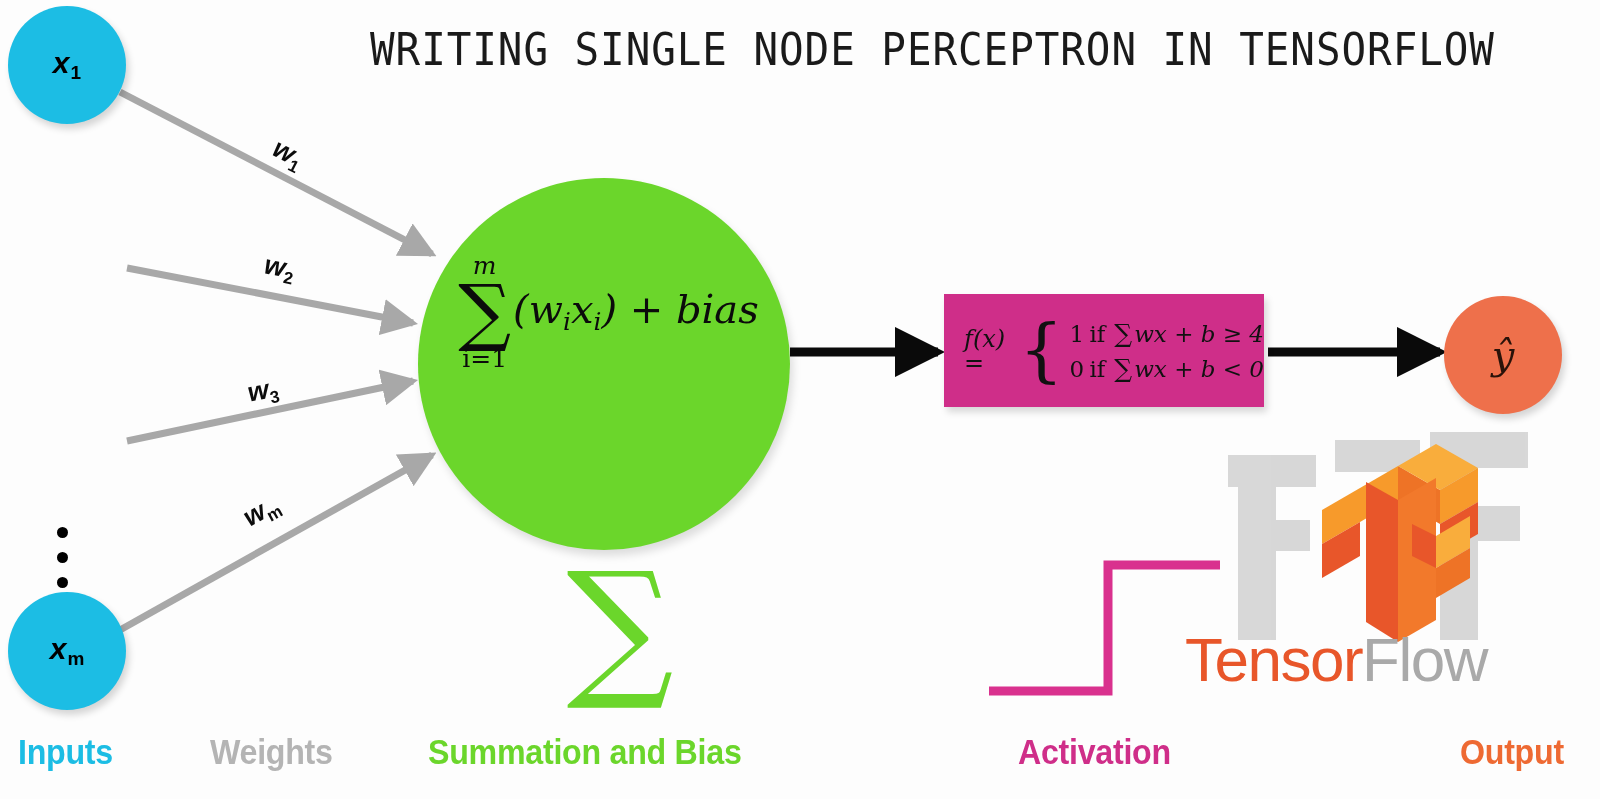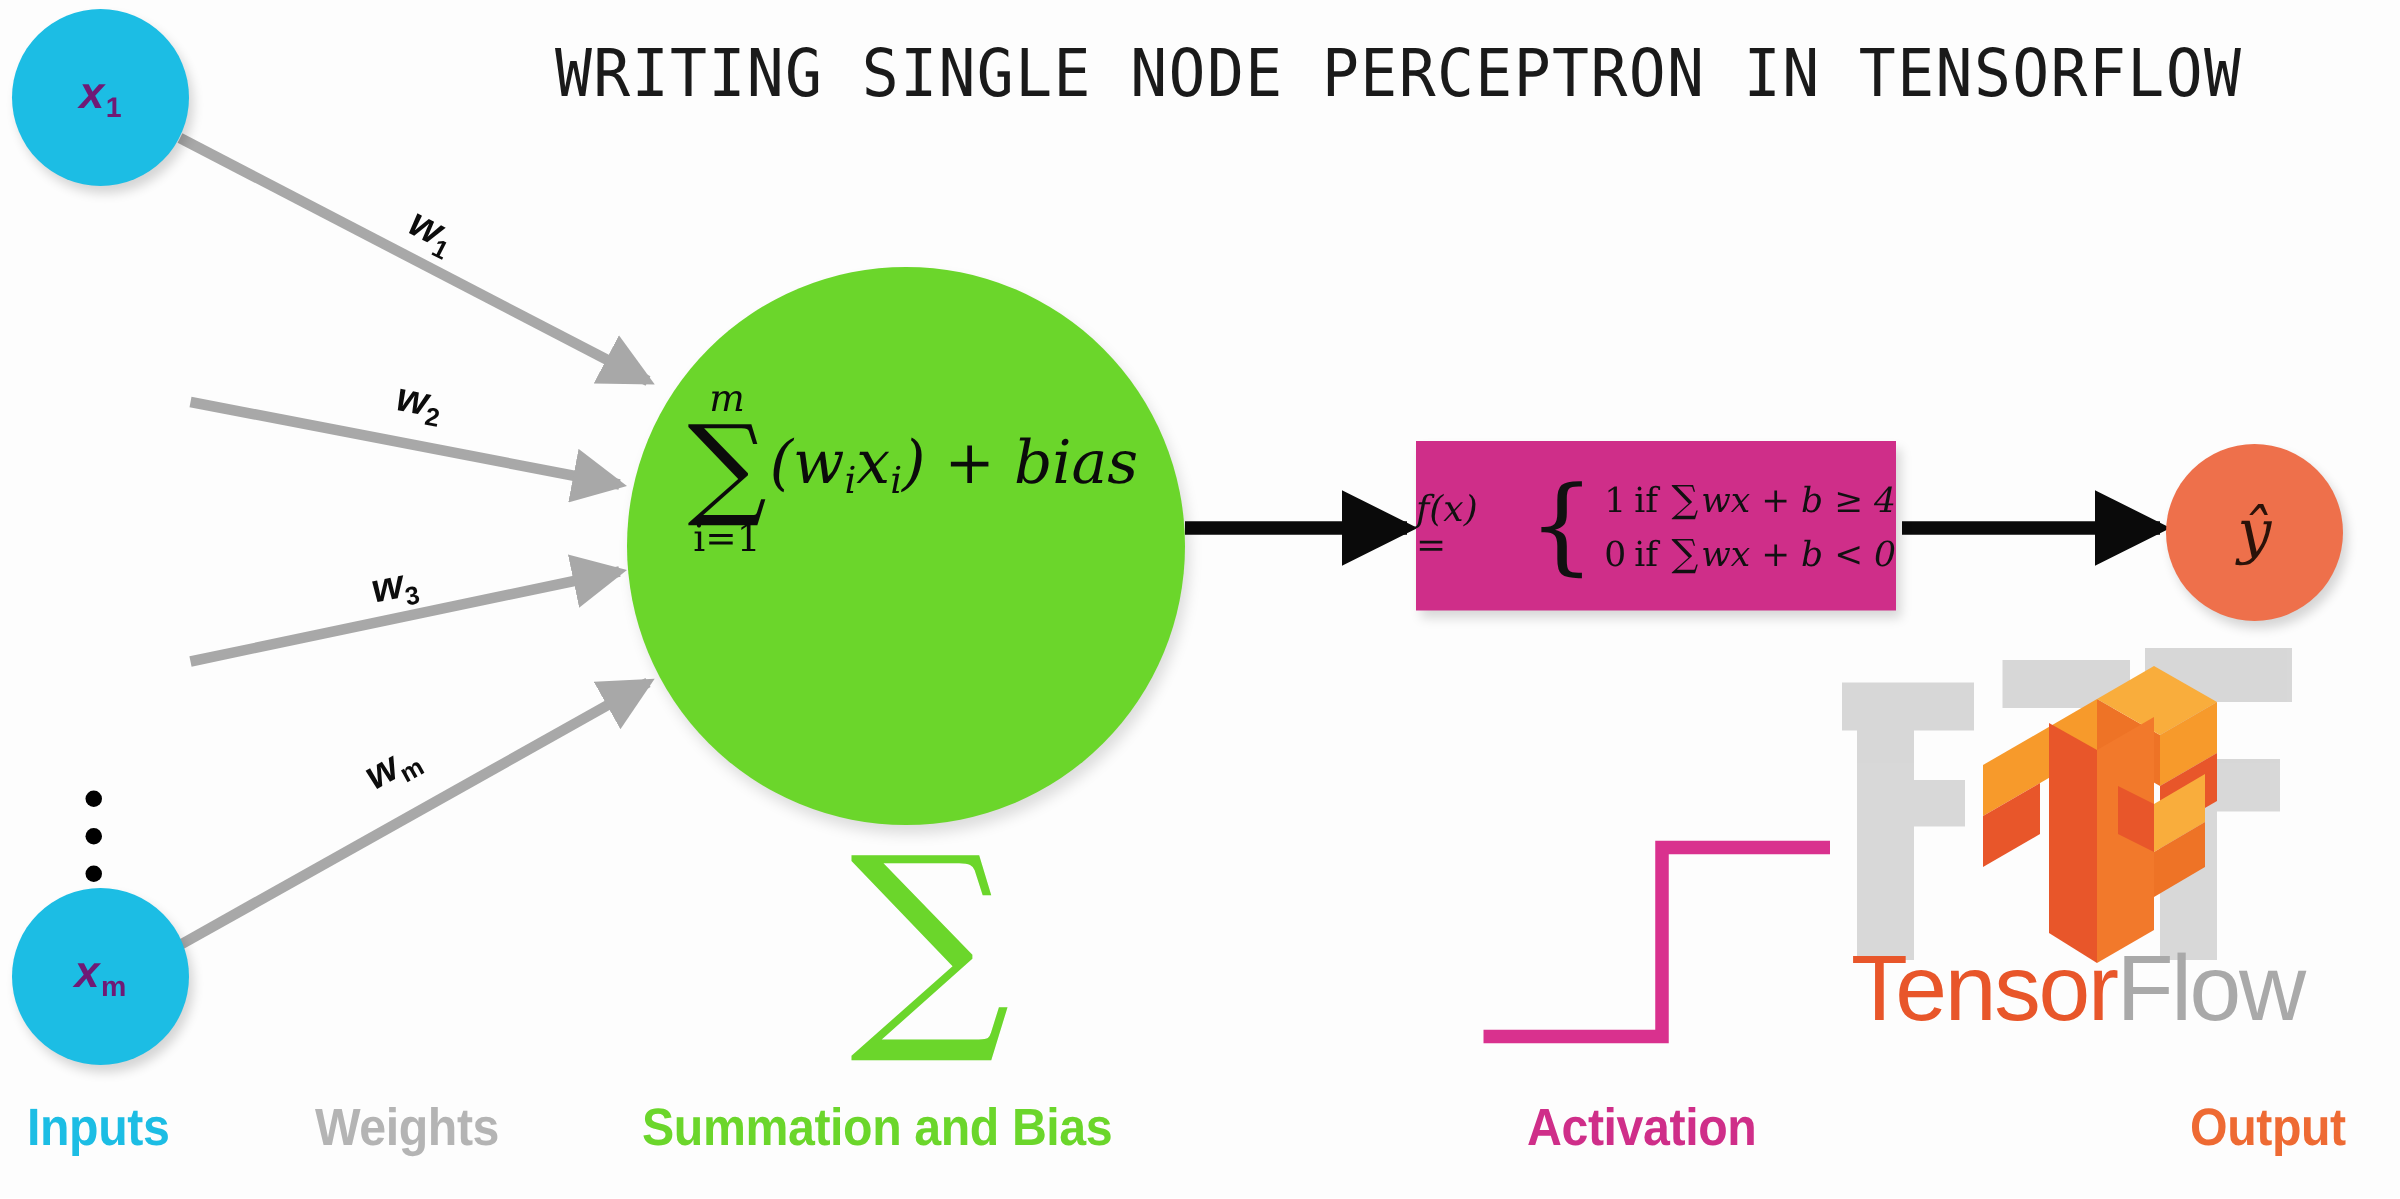--- a/index.html
+++ b/index.html
@@ -46,21 +46,21 @@
   .node-input {
     width: 118px;
     height: 118px;
     background: #1cbde4;
   }
   .node-label {
     font-family: "Liberation Sans", sans-serif;
     font-style: italic;
     font-weight: bold;
     font-size: 30px;
-    color: #701a75;
+    color: #000000;
     line-height: 1;
   }
   .node-label sub {
     font-size: 19px;
     font-style: normal;
     font-weight: bold;
     vertical-align: -0.35em;
     margin-left: 1px;
   }
 
@@ -179,20 +179,21 @@
     align-items: center;
     justify-content: center;
   }
   .act-formula {
     display: flex;
     align-items: center;
     font-family: "DejaVu Serif", "Liberation Serif", serif;
     color: #111;
     font-size: 24px;
     line-height: 1;
+    padding-left: 20px;
   }
   .act-fx {
     font-style: italic;
     font-size: 24px;
     margin-right: 6px;
   }
   .brace {
     font-size: 70px;
     line-height: 0.78;
     font-weight: 300;
@@ -266,21 +267,21 @@
     left: 1185px;
     top: 418px;
     width: 400px;
     height: 285px;
   }
   .tf-word {
     position: absolute;
     left: 0px;
     top: 206px;
     width: 400px;
-    text-align: center;
+    text-align: left;
     font-family: "Liberation Sans", sans-serif;
     font-size: 62px;
     font-weight: 400;
     letter-spacing: -1.5px;
     white-space: nowrap;
   }
   .tf-word .a { color: #e8562a; }
   .tf-word .b { color: #a9a9a9; }
 </style>
 </head>

